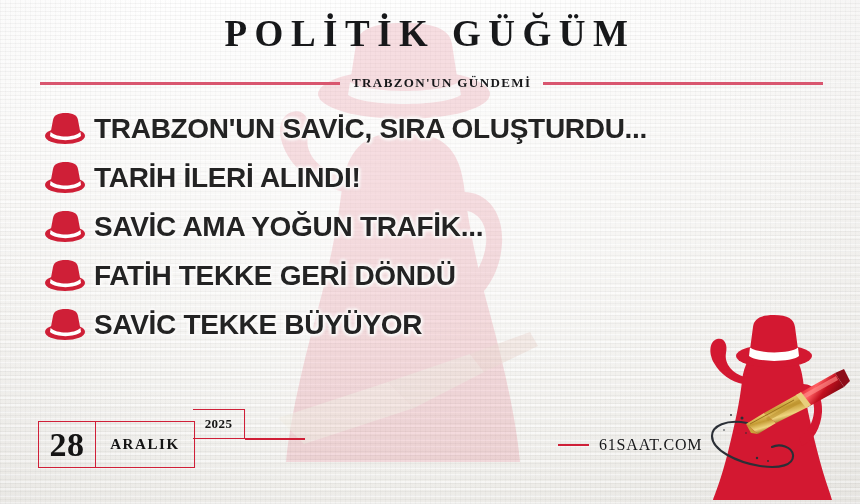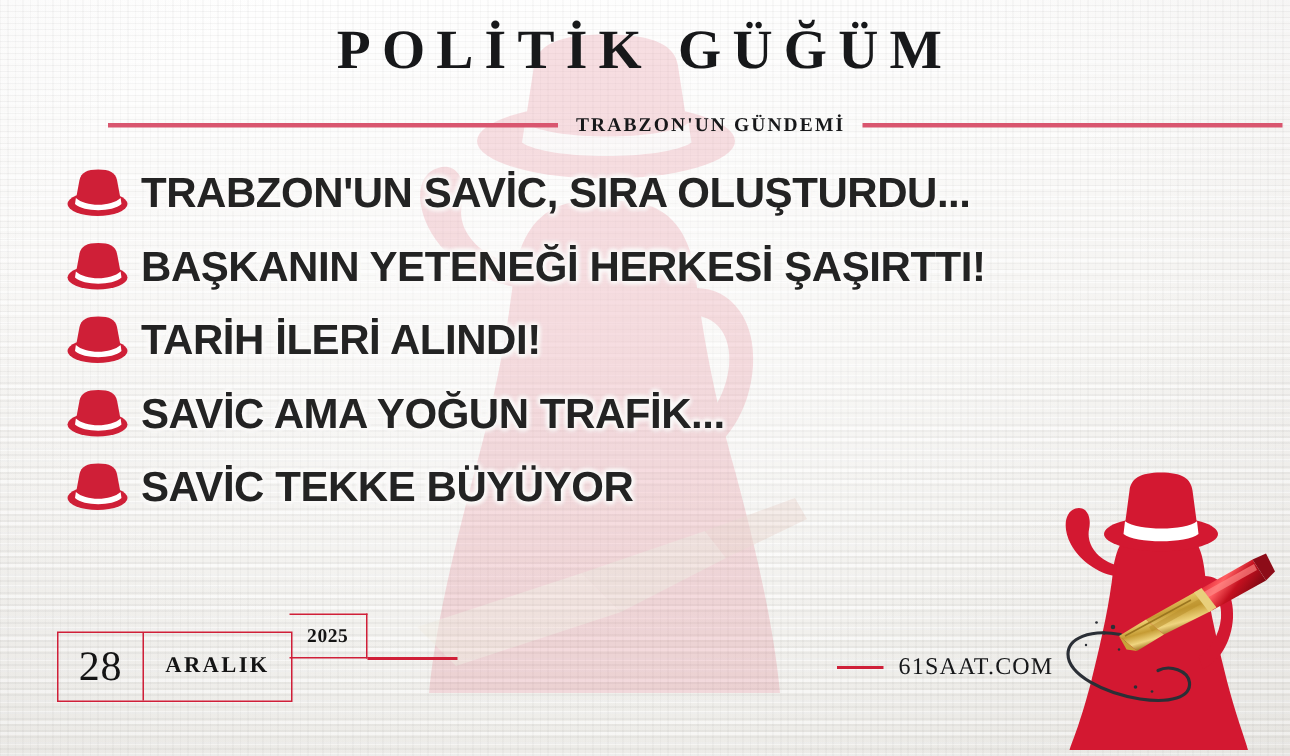--- a/index.html
+++ b/index.html
@@ -69,21 +69,20 @@
     color:#17181a;
     line-height:1.1;
     white-space:nowrap;
   }
 
   #subhead-row{
     position:absolute;
     left:0; top:70px; width:792px; height:26px;
     display:flex; align-items:center;
     z-index:6;
-    margin-left:32px;
   }
   .subhead-rule{
     height:3px;
     background:#d9566f;
     flex:0 0 auto;
   }
   #rule-left  { width:300px; margin-left:40px; }
   #rule-right { width:280px; }
   #subhead-text{
     flex:1 1 auto;
@@ -138,22 +137,22 @@
     display:flex;
     border:1.6px solid #d01f38;
     height:47px;
     background:transparent;
   }
   #date-day{
     width:57px;
     display:flex; align-items:center; justify-content:center;
     border-right:1.6px solid #d01f38;
     font-family:"Liberation Serif", serif;
-    font-weight:normal;
-    font-size:28px;
+    font-weight:bold;
+    font-size:34px;
     color:#141414;
     letter-spacing:0.5px;
   }
   #date-month{
     width:98px;
     display:flex; align-items:center; justify-content:center;
     font-family:"Liberation Serif", serif;
     font-weight:bold;
     font-size:15px;
     letter-spacing:1.6px;
@@ -258,47 +257,47 @@
 
     <div class="headline-row">
       <svg class="hat-bullet" viewBox="0 0 42 34">
         <ellipse cx="21" cy="24" rx="20" ry="8" fill="#cf1f37"></ellipse>
         <path d="M6 24 L9 8 C10 3 14 1 21.5 1 C29 1 33 3 34 8 L37 24 C31 29 12 29 6 24 Z" fill="#cf1f37"></path>
         <path d="M6.6 20 C13 26 30 26 36.4 20 L37 24 C31 29.5 12 29.5 6 24 Z" fill="#ffffff"></path>
       </svg>
       <span class="headline-text">TRABZON'UN SAVİC, SIRA OLUŞTURDU...</span>
     </div>
 
-    <div class="headline-row">
-      <svg class="hat-bullet" viewBox="0 0 42 34">
-        <ellipse cx="21" cy="24" rx="20" ry="8" fill="#cf1f37"></ellipse>
-        <path d="M6 24 L9 8 C10 3 14 1 21.5 1 C29 1 33 3 34 8 L37 24 C31 29 12 29 6 24 Z" fill="#cf1f37"></path>
-        <path d="M6.6 20 C13 26 30 26 36.4 20 L37 24 C31 29.5 12 29.5 6 24 Z" fill="#ffffff"></path>
-      </svg>
-      <span class="headline-text">BAŞKANIN YETENEĞİ HERKESİ ŞAŞIRTTI!</span>
-    </div>
 
     <div class="headline-row">
       <svg class="hat-bullet" viewBox="0 0 42 34">
         <ellipse cx="21" cy="24" rx="20" ry="8" fill="#cf1f37"></ellipse>
         <path d="M6 24 L9 8 C10 3 14 1 21.5 1 C29 1 33 3 34 8 L37 24 C31 29 12 29 6 24 Z" fill="#cf1f37"></path>
         <path d="M6.6 20 C13 26 30 26 36.4 20 L37 24 C31 29.5 12 29.5 6 24 Z" fill="#ffffff"></path>
       </svg>
       <span class="headline-text">TARİH İLERİ ALINDI!</span>
     </div>
 
     <div class="headline-row">
       <svg class="hat-bullet" viewBox="0 0 42 34">
         <ellipse cx="21" cy="24" rx="20" ry="8" fill="#cf1f37"></ellipse>
         <path d="M6 24 L9 8 C10 3 14 1 21.5 1 C29 1 33 3 34 8 L37 24 C31 29 12 29 6 24 Z" fill="#cf1f37"></path>
         <path d="M6.6 20 C13 26 30 26 36.4 20 L37 24 C31 29.5 12 29.5 6 24 Z" fill="#ffffff"></path>
       </svg>
       <span class="headline-text">SAVİC AMA YOĞUN TRAFİK...</span>
     </div>
 
+    <div class="headline-row">
+      <svg class="hat-bullet" viewBox="0 0 42 34">
+        <ellipse cx="21" cy="24" rx="20" ry="8" fill="#cf1f37"></ellipse>
+        <path d="M6 24 L9 8 C10 3 14 1 21.5 1 C29 1 33 3 34 8 L37 24 C31 29 12 29 6 24 Z" fill="#cf1f37"></path>
+        <path d="M6.6 20 C13 26 30 26 36.4 20 L37 24 C31 29.5 12 29.5 6 24 Z" fill="#ffffff"></path>
+      </svg>
+      <span class="headline-text">FATİH TEKKE GERİ DÖNDÜ</span>
+    </div>
 
     <div class="headline-row">
       <svg class="hat-bullet" viewBox="0 0 42 34">
         <ellipse cx="21" cy="24" rx="20" ry="8" fill="#cf1f37"></ellipse>
         <path d="M6 24 L9 8 C10 3 14 1 21.5 1 C29 1 33 3 34 8 L37 24 C31 29 12 29 6 24 Z" fill="#cf1f37"></path>
         <path d="M6.6 20 C13 26 30 26 36.4 20 L37 24 C31 29.5 12 29.5 6 24 Z" fill="#ffffff"></path>
       </svg>
       <span class="headline-text">SAVİC TEKKE BÜYÜYOR</span>
     </div>
 

